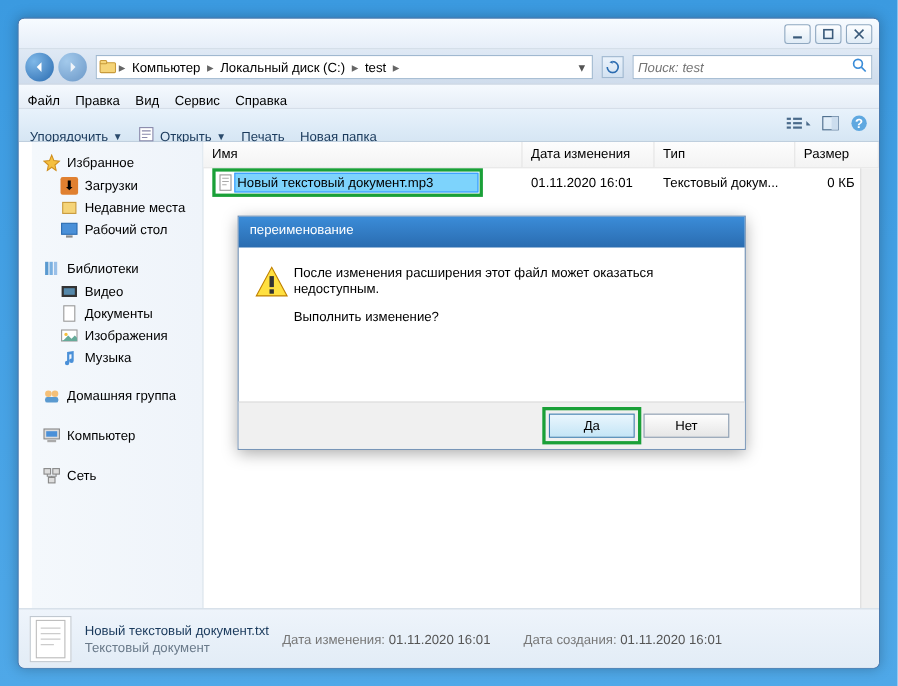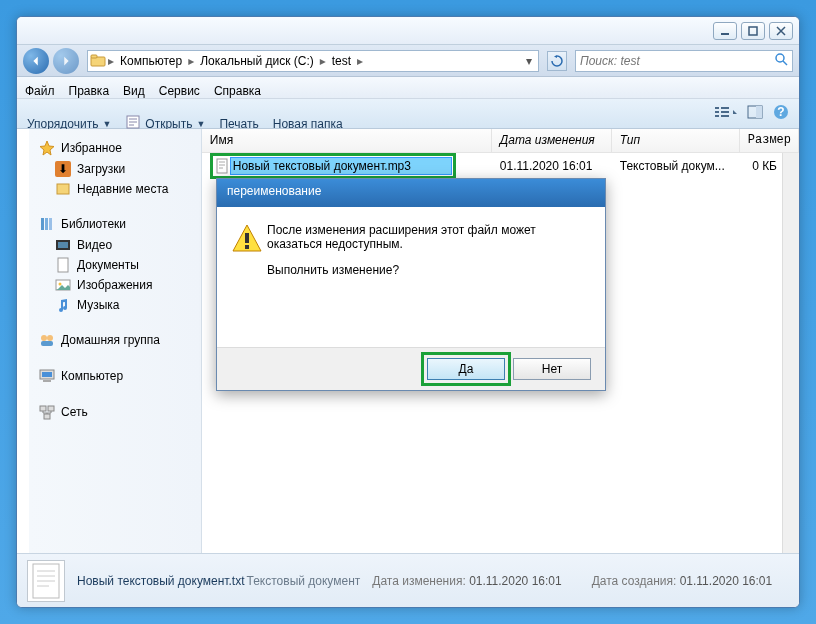--- a/index.html
+++ b/index.html
@@ -27,36 +27,36 @@
 .tb-drop { font-size:9px; color:#2a4a6c; }
 .body { flex:1; display:flex; overflow:hidden; }
 .sidebar { width: 174px; background: linear-gradient(90deg,#f4f8fc,#eff4fa); border-right:1px solid #d5dfe9; padding: 8px 4px; overflow:auto;margin-left:12px; }
 .sb-group { margin-bottom: 14px; }
 .sb-head { display:flex; align-items:center; gap:6px; padding:3px 6px; font-weight:normal; cursor:pointer; }
 .sb-item { display:flex; align-items:center; gap:6px; padding:2px 6px 2px 22px; cursor:pointer; }
 .ico { width:16px; height:16px; flex-shrink:0; display:flex; align-items:center; justify-content:center; border-radius:2px; }
 .content { flex:1; display:flex; flex-direction:column; position:relative; }
 .colhead { height:24px; display:flex; border-bottom:1px solid #e4e4e4; background: linear-gradient(180deg,#fdfdfd,#f3f3f3); }
 .col { padding:4px 8px; border-right:1px solid #e4e4e4; font-size:12px; }
-.col.name{width:290px;} .col.date{width:120px;font-style:italic;} .col.type{width:128px;font-style:italic;} .col.size{flex:1; text-align:right; padding-right:7px;font-family:Liberation Mono, monospace;}
+.col.name{width:290px;} .col.date{width:120px;} .col.type{width:128px;} .col.size{flex:1; text-align:right; padding-right:26px;}
 .filearea { flex:1; padding: 2px 0; }
 .row { display:flex; align-items:center; height:22px; }
 .cell { padding:0 8px; } .cell.name{width:290px; display:flex; align-items:center; gap:4px;} .cell.date{width:120px;} .cell.type{width:128px; white-space:nowrap; overflow:hidden; text-overflow:ellipsis;} .cell.size{flex:1; text-align:right; padding-right:22px;}
 .rename-box { border:3px solid #1aa038; padding:1px; display:flex; align-items:center; }
 .rename-box input { width: 222px; border:1px solid #3399ff; padding:1px 2px; outline:none; background:#7dd3fc; }
 .scrollbar { position:absolute; right:0; top:24px; bottom:0; width:17px; background:#f0f0f0; border-left:1px solid #ddd; }
 .details { height: 54px; background: linear-gradient(180deg,#eef4fb,#e2ecf6); border-top:1px solid #c8d5e2; display:flex; align-items:center; padding: 4px 10px; gap:12px; }
 .details .thumb { width:38px; height:42px; background:#fff; border:1px solid #c0c8d0; display:flex; align-items:center; justify-content:center; }
-.details .info { display:flex; flex-direction:row; gap:2px; font-size:11px; }
+.details .info { display:flex; flex-direction:column; gap:2px; font-size:11px; }
 .details .info .title { font-size:12px; color:#1a3a5c; }
 .details .info .sub { color:#6a7a8a; }
 .details .meta { display:flex; gap:30px; font-size:11px; color:#555; }
 .details .meta .lbl { color:#777; }
 
-.dialog { position:absolute; top:178px; left:216px; width:390px; background:#fff; border:1px solid #6a8ab0; box-shadow:0 4px 14px rgba(0,0,0,.35); }
+.dialog { position:absolute; top:196px; left:216px; width:462px; background:#fff; border:1px solid #6a8ab0; box-shadow:0 4px 14px rgba(0,0,0,.35); }
 .dlg-title { height:28px; background: linear-gradient(180deg,#3b8cd8,#2a6cb0); color:#fff; padding:5px 10px; font-size:12px; }
 .dlg-body { padding: 16px 14px 10px; display:flex; gap:4px; }
 .warn-ico { width:32px; height:32px; }
 .dlg-text { flex:1; }
 .dlg-text p { margin-bottom:12px; }
 .dlg-btns { background:#f0f0f0; border-top:1px solid #dcdcdc; padding:10px 14px; display:flex; justify-content:flex-end; gap:8px;margin-top:48px; }
 .dlg-btn { width:78px; height:22px; border:1px solid #8a9cb0; background: linear-gradient(180deg,#fdfdfd,#e6e6e6); cursor:pointer; }
 .dlg-btn.yes { border:1px solid #3c7fb1; outline:3px solid #1aa038; outline-offset:3px; background: linear-gradient(180deg,#eaf6fd,#c4e5f6); }
 </style>
 </head>
@@ -188,20 +188,29 @@
             <span>Загрузки</span>
           </div>
         <div class="sb-item">
             <span class="ico">
               <svg width="16" height="16" viewBox="0 0 16 16">
                 <rect x="2" y="3" width="12" height="10" fill="#f5d478" stroke="#c89a3a"></rect>
               </svg>
             </span>
             <span>Недавние места</span>
           </div>
+        <div class="sb-item">
+            <span class="ico">
+              <svg width="16" height="16" viewBox="0 0 16 16">
+                <rect x="1" y="2" width="14" height="10" fill="#4a90d8" stroke="#2a6bb0"></rect>
+                <rect x="5" y="13" width="6" height="2" fill="#888"></rect>
+              </svg>
+            </span>
+            <span>Рабочий стол</span>
+          </div>
       </div>
       <div class="sb-group">
         <div class="sb-head">
             <span class="ico">
               <svg width="16" height="16" viewBox="0 0 16 16">
                 <rect x="2" y="2" width="3" height="12" fill="#5a9ad0"></rect>
                 <rect x="6" y="2" width="3" height="12" fill="#7ab0e0"></rect>
                 <rect x="10" y="2" width="3" height="12" fill="#9ac0e8"></rect>
               </svg>
             </span>

